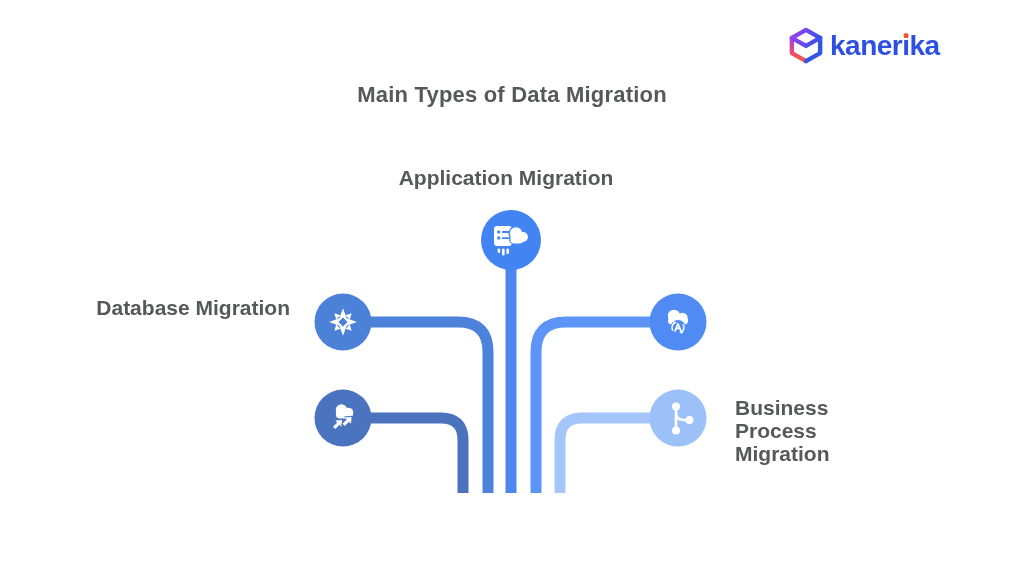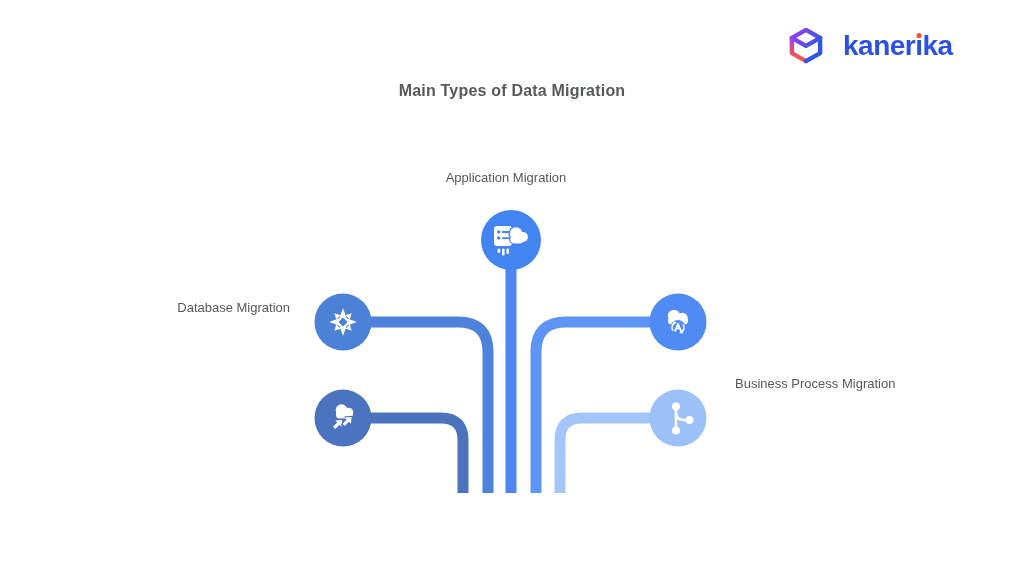--- a/index.html
+++ b/index.html
@@ -2,33 +2,33 @@
 <html style="--bg: #ffffff; --text-dark: #57585b; --logo-blue: #2b50e3; --logo-dot: #f4562c; --cube-purple: #a03df2; --cube-blue: #2f55e9; --cube-orange: #f4623d; --cube-pink: #e8457b;"><head>
 <meta charset="utf-8">
 <style>
   html,body{margin:0;padding:0;background:#e8e8e8;}
   .stage{
     position:relative;width:1024px;height:588px;background:var(--bg,#fff);
     overflow:hidden;font-family:"Liberation Sans",sans-serif;
   }
   .title{
     position:absolute;left:0;right:0;top:82px;text-align:center;
-    font-size:16px;font-weight:700;color:var(--text-dark,#57585b);letter-spacing:.2px;
+    font-size:22px;font-weight:700;color:var(--text-dark,#57585b);letter-spacing:.2px;
   }
   .label{
-    position:absolute;font-size:13px;font-weight:400;color:var(--text-dark,#57585b);
+    position:absolute;font-size:21px;font-weight:700;color:var(--text-dark,#57585b);
     line-height:23px;
   }
   .label.app{left:506px;top:166px;transform:translateX(-50%);white-space:nowrap;}
   .label.db{right:734px;top:296px;white-space:nowrap;text-align:left;}
   .label.st{right:734px;top:402px;white-space:nowrap;text-align:right;}
   .label.cl{left:735px;top:296px;white-space:nowrap;}
-  .label.bp{left:735px;top:372px;width:178px;}
+  .label.bp{left:735px;top:396px;width:178px;}
   .diagram{position:absolute;left:0;top:0;}
-  .logo{position:absolute;left:789px;top:26px;display:flex;align-items:center;gap:20px;}
+  .logo{position:absolute;left:789px;top:26px;display:flex;align-items:center;gap:7px;}
   .logo-text{
     font-size:28px;font-weight:800;color:var(--logo-blue,#2b50e3);
     letter-spacing:-.5px;line-height:1;
   }
   .i-wrap{position:relative;display:inline-block;}
   .i-wrap::after{
     content:"";position:absolute;left:50%;top:1.5px;transform:translateX(-50%);
     width:5px;height:5px;border-radius:50%;background:var(--logo-dot,#f4562c);
   }
 </style>

